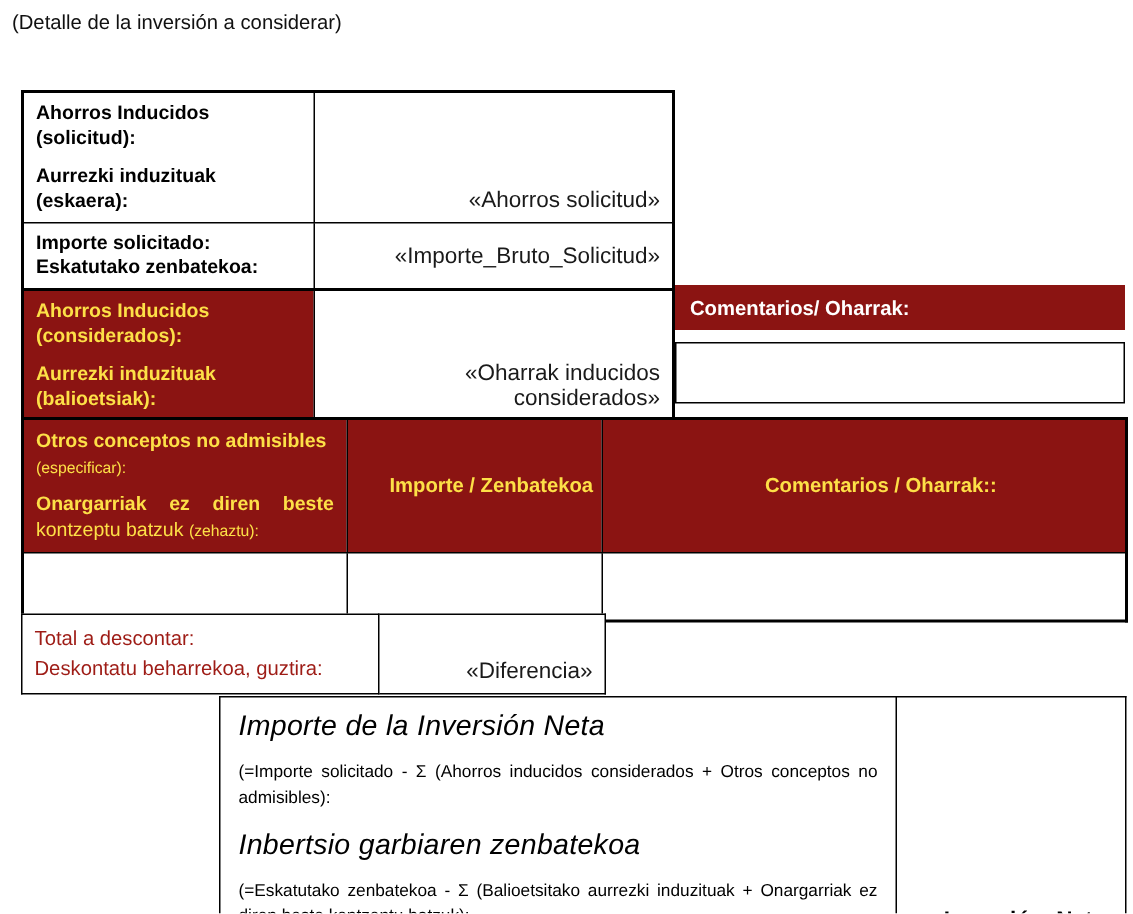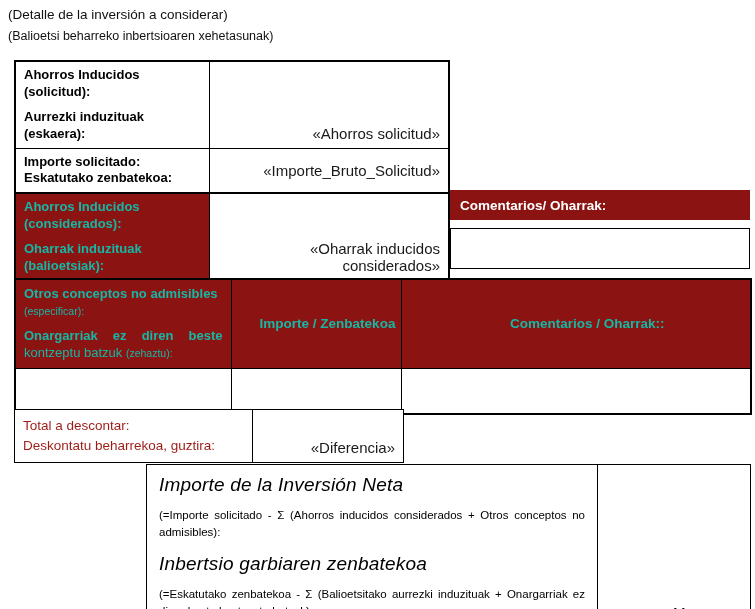--- a/index.html
+++ b/index.html
@@ -14,21 +14,21 @@
   table.t td{border:1px solid #000;overflow:hidden;box-sizing:border-box;}
 
   
   .t1{left:14px;top:60px;width:434px;border:2px solid #000;}
   .lbl{font-weight:bold;font-size:13px;line-height:1.28;vertical-align:top;padding:5px 8px;}
   .lbl .blk{display:block;}
   .pb{margin-bottom:9px;}
   .val{font-size:15px;text-align:right;padding:4px 8px;color:#1a1a1a;}
   .mid{vertical-align:middle;}
   .bot{vertical-align:bottom;padding-bottom:6px;}
-  .dark{background:var(--dark-red,#8B1412);color:#14b8a6;}
+  .dark{background:var(--dark-red,#8B1412);color:#fde047;}
   .dark .rg{font-weight:bold;display:block;}
   .thick-top{border-top:2px solid #000 !important;}
 
   
   .cbar{position:absolute;left:450px;top:190px;width:300px;height:30px;
         background:var(--dark-red,#8B1412);color:#fff;font-weight:bold;font-size:13.5px;
         display:flex;align-items:center;padding:0 10px;box-sizing:border-box;}
   .ccell{position:absolute;left:450px;top:228px;width:300px;height:41px;
          background:#fff;border:1px solid #000;box-sizing:border-box;}
 
@@ -53,21 +53,20 @@
   .nform{font-size:11.5px;text-align:justify;line-height:1.5;margin-top:11px;}
   .mt{margin-top:11px;}
   .nval{vertical-align:bottom;text-align:right;font-weight:bold;font-size:15px;padding:6px 5px;}
 </style>
 </head>
 <body>
 
 <div class="canvas">
 
   <div class="sub sub-es">(Detalle de la inversión a considerar)</div>
-  <div class="sub sub-eu">(Balioetsi beharreko inbertsioaren xehetasunak)</div>
 
   <table class="t t1">
     <colgroup>
         <col style="width:194px">
         <col style="width:240px">
       </colgroup>
     <tbody>
         <tr style="height:79px">
       <td class="lbl">
         <span class="blk pb">Ahorros Inducidos (solicitud):</span>
@@ -82,21 +81,21 @@
       </td>
       <td class="val mid">«Importe_Bruto_Solicitud»</td>
     </tr>
     <tr style="height:84px">
       <td class="lbl dark thick-top">
         <div class="pb">
           <span class="b blk">Ahorros Inducidos</span>
           <span class="rg">(considerados):</span>
         </div>
         <div>
-          <span class="b blk">Oharrak induzituak</span>
+          <span class="b blk">Aurrezki induzituak</span>
           <span class="rg">(balioetsiak):</span>
         </div>
       </td>
       <td class="val bot thick-top">«Oharrak inducidos considerados»</td>
     </tr>
   </tbody>
     </table>
 
   <div class="cbar">
     <span>Comentarios/ Oharrak:</span>

